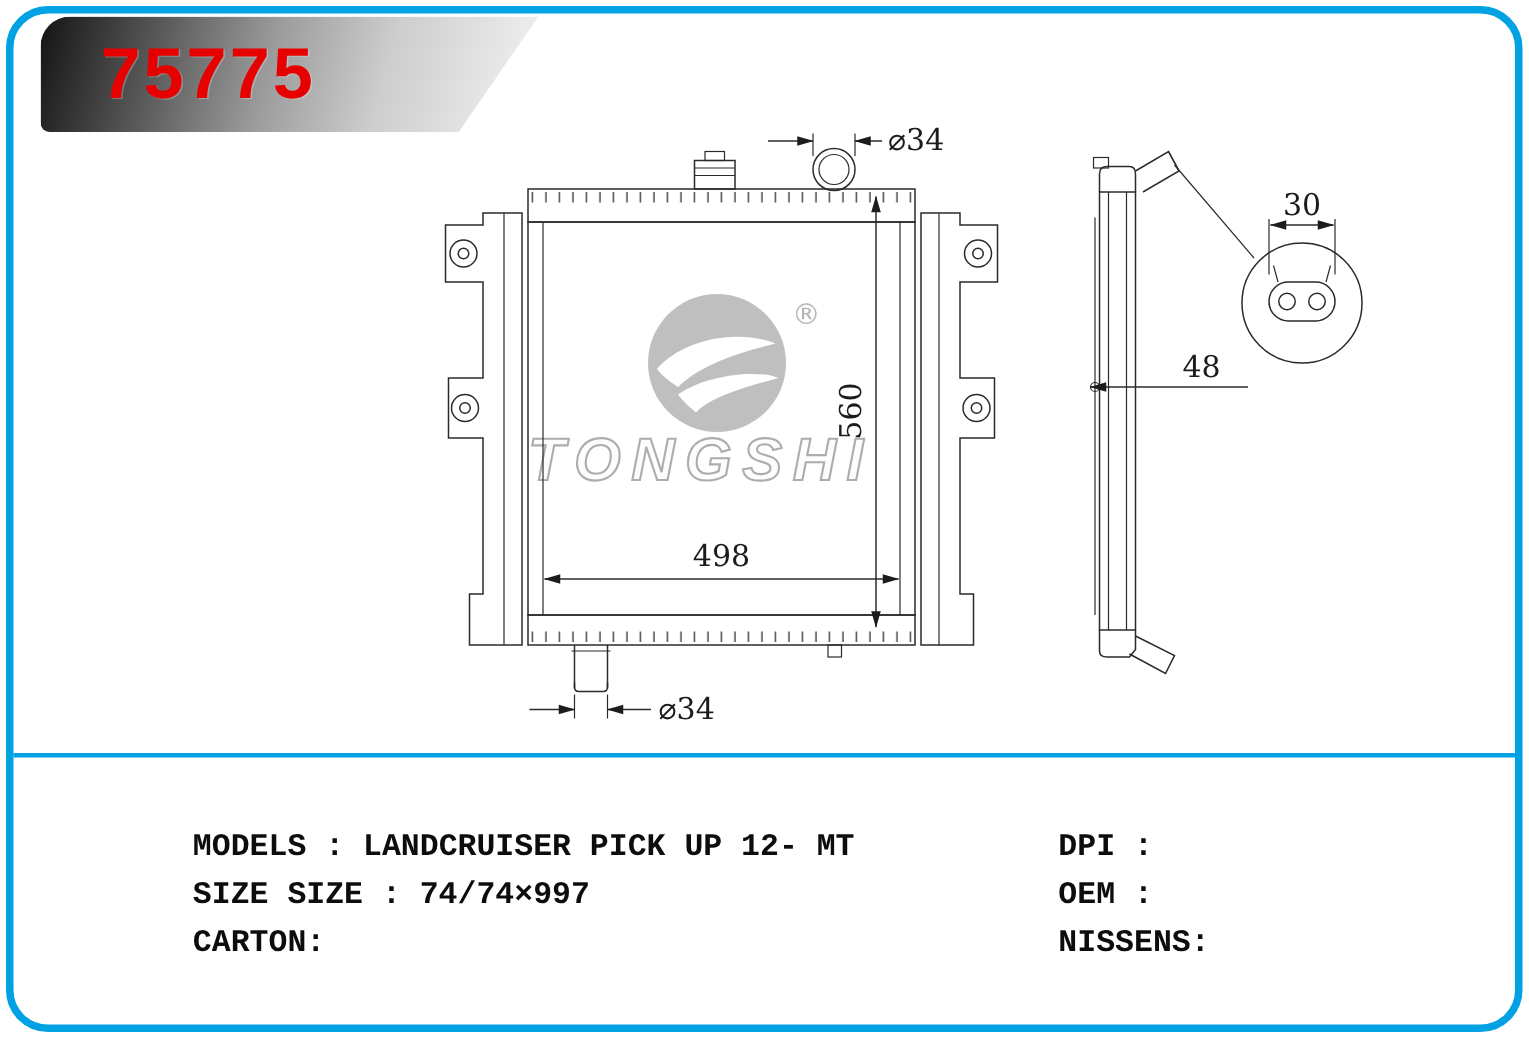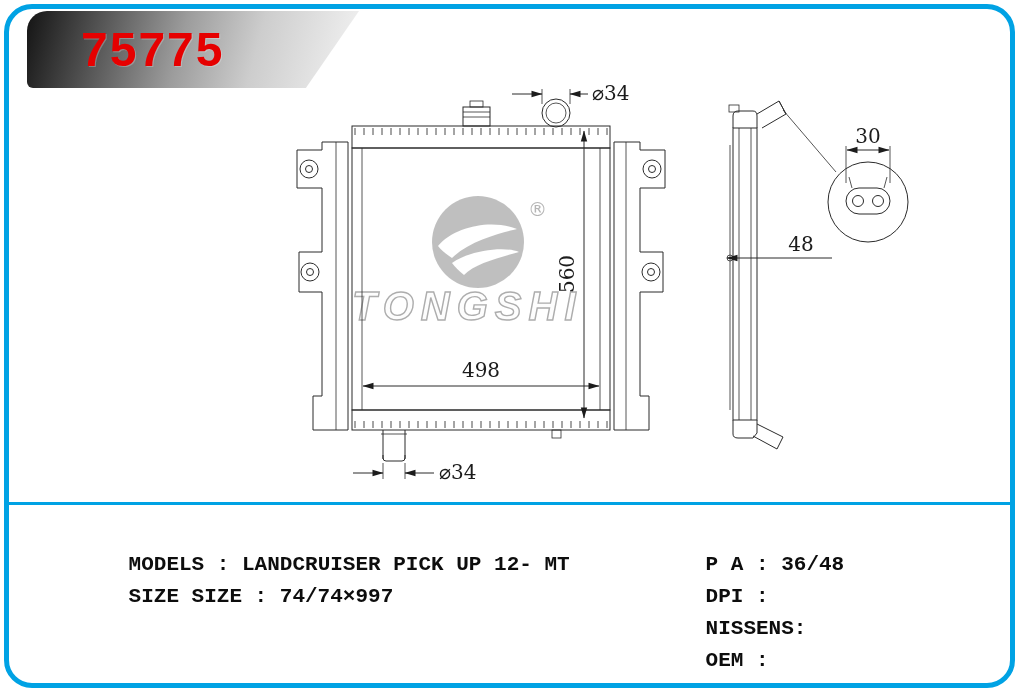--- a/index.html
+++ b/index.html
@@ -12,21 +12,21 @@
     border:5px solid #00a2e4;border-radius:28px;pointer-events:none;
   }
   .divider{
     position:absolute;left:9px;right:9px;top:502px;height:3px;background:#00a2e4;
   }
   .badge{
     position:absolute;left:27px;top:11px;width:332px;height:77px;
     background:linear-gradient(105deg,#141414 0%,#555 22%,#9c9c9c 46%,#cdcdcd 68%,#f4f4f4 100%);
     clip-path:polygon(0 0,100% 0,84% 100%,0 100%);
     border-top-left-radius:20px;border-bottom-left-radius:6px;
-    display:flex;align-items:center;padding-left:54px;box-sizing:border-box;
+    display:flex;align-items:center;padding-left:40px;box-sizing:border-box;
   }
   .badge-text{
     font-family:"Liberation Sans", sans-serif;font-weight:bold;font-size:48px;
     color:#e60000;letter-spacing:2px;text-shadow:1px 1px 0 rgba(255,255,255,0.25);
   }
   svg.drawing{position:absolute;left:0;top:0;}
   .ln{stroke:#2b2b2b;stroke-width:1;fill:none;}
   .lnt{stroke:#2b2b2b;stroke-width:0.8;fill:none;}
   .dim{
     font-family:"DejaVu Serif", serif;font-size:20px;fill:#1c1c1c;
@@ -190,28 +190,28 @@
 
 <div class="divider"></div>
 
 <div class="spec-col left">
   <div class="spec-row">
     <span>MODELS</span><span> : </span><span>LANDCRUISER PICK UP 12- MT</span>
   </div>
   <div class="spec-row">
     <span>SIZE SIZE</span><span> : </span><span>74/74×997</span>
   </div>
+  <div class="spec-row">
+    <span>CARTON</span><span>:</span><span></span>
+  </div>
 </div>
 
 <div class="spec-col right">
   <div class="spec-row">
-    <span>P A</span><span> : </span><span>36/48</span>
-  </div>
-  <div class="spec-row">
     <span>DPI</span><span> :</span><span></span>
   </div>
   <div class="spec-row">
+    <span>OEM</span><span> :</span><span></span>
+  </div>
+  <div class="spec-row">
     <span>NISSENS</span><span>:</span><span></span>
   </div>
-  <div class="spec-row">
-    <span>OEM</span><span> :</span><span></span>
-  </div>
 </div>
 
 </body></html>

